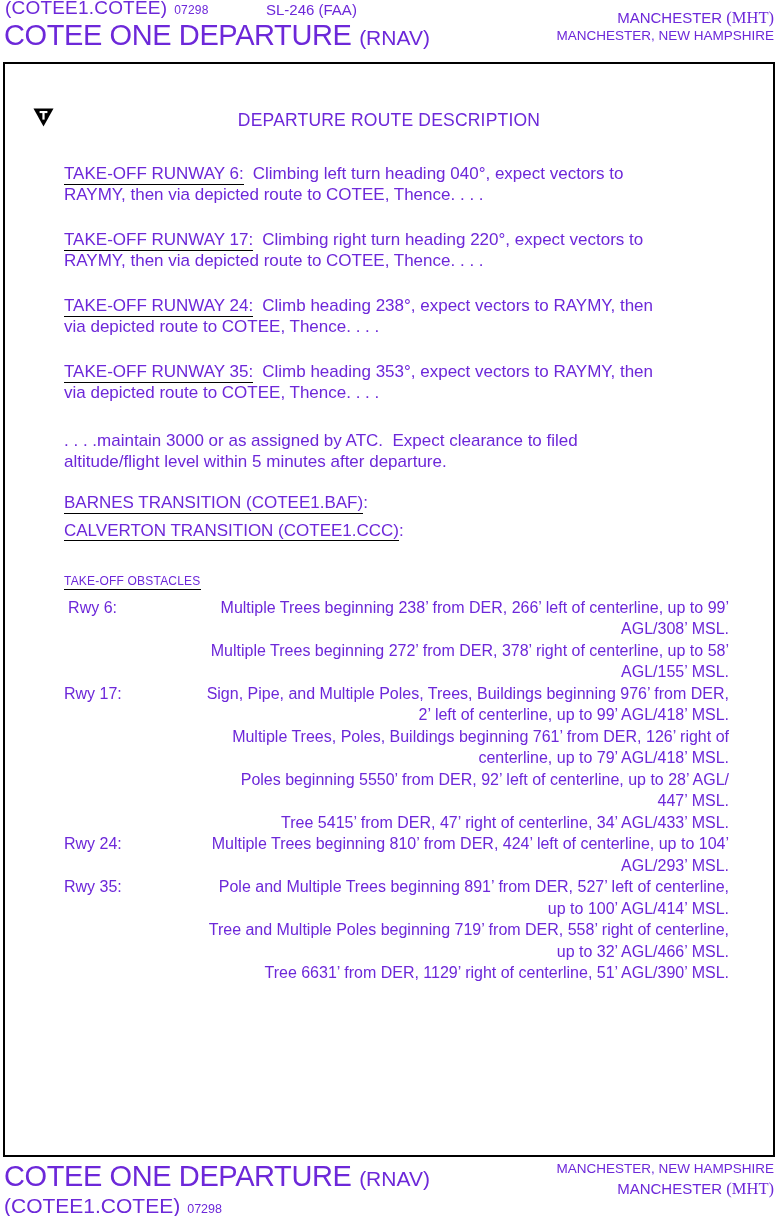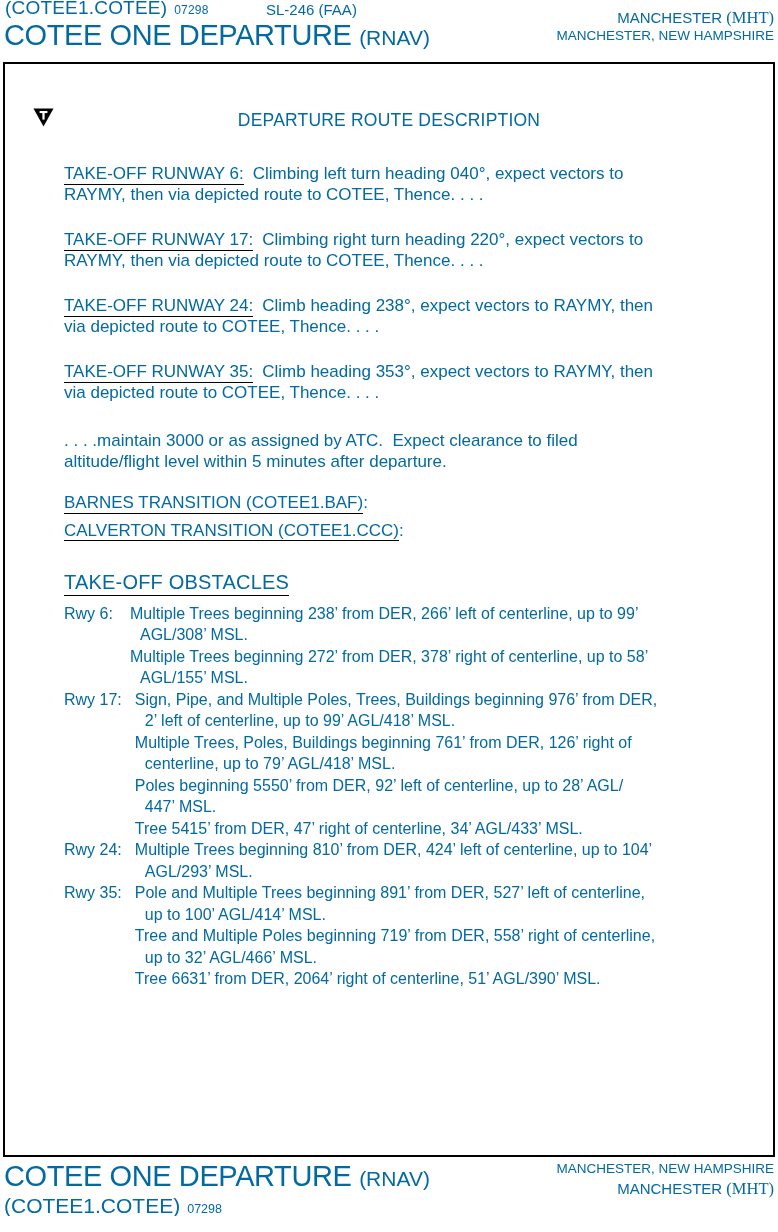--- a/index.html
+++ b/index.html
@@ -1,17 +1,17 @@
 <!DOCTYPE html>
 <html><head>
 <meta charset="utf-8">
 <style>
   html,body{margin:0;padding:0;background:#fff;}
   .page{
-    position:relative;width:778px;height:1216px;background:#fff;color:#0369a1;
+    position:relative;width:778px;height:1216px;background:#fff;color:#6d28d9;
     font-family:"Liberation Sans",sans-serif;overflow:hidden;
     -webkit-font-smoothing:antialiased;
   }
   
   .hdr-code{position:absolute;left:5px;top:-3px;font-size:19px;letter-spacing:.2px;white-space:nowrap;}
   .hdr-code .suffix{font-size:12px;margin-left:7px;}
   .hdr-ref{position:absolute;left:266px;top:1px;font-size:15px;white-space:nowrap;}
   .hdr-title{position:absolute;left:4px;top:19px;font-size:29px;letter-spacing:-.4px;white-space:nowrap;}
   .rnav{font-size:21px;letter-spacing:0;}
   .hdr-airport{position:absolute;right:4px;top:8px;text-align:right;line-height:1.22;white-space:nowrap;}
@@ -25,22 +25,22 @@
   .content{position:absolute;left:59px;top:99px;width:665px;}
   p.route{margin:0 0 24px 0;font-size:17px;line-height:21px;}
   .line{display:block;white-space:pre-wrap;}
   .u{border-bottom:1.5px solid #000;padding-bottom:.5px;}
   .after-label{margin-left:9px;}
   .closing{margin-top:27px;font-size:17px;line-height:21px;}
   .transitions{font-size:17px;line-height:27.5px;}
   .trans{white-space:nowrap;}
   
   .obs{margin-top:27px;}
-  .obs-heading{display:inline-block;font-size:20px;letter-spacing:.2px;text-align:right;}
-  .obs-groups{margin-top:7px;}
+  .obs-heading{display:inline-block;font-size:12px;letter-spacing:.2px;text-align:right;}
+  .obs-groups{margin-top:7px;text-align:right;}
   .obs-group{display:flex;align-items:flex-start;font-size:16px;line-height:21.5px;}
   .obs-rwy{flex:none;min-width:53px;margin-right:13px;white-space:pre;}
   .obs-entries{flex:1;}
   .obs-entry .cont{padding-left:10px;}
   
   .footer-left{position:absolute;left:4px;top:1161px;white-space:nowrap;}
   .f-title{font-size:29px;letter-spacing:-.4px;line-height:1.05;}
   .f-code{font-size:21px;margin-top:3px;}
   .f-code .suffix{font-size:12.5px;margin-left:7px;}
   .footer-right{position:absolute;right:4px;top:1160px;text-align:right;line-height:1.3;white-space:nowrap;}
@@ -161,21 +161,21 @@
             <div class="obs-entries">
               <div class="obs-entry">
                 <div class="line">Pole and Multiple Trees beginning 891’ from DER, 527’ left of centerline,</div>
                 <div class="line cont">up to 100’ AGL/414’ MSL.</div>
               </div>
               <div class="obs-entry">
                 <div class="line">Tree and Multiple Poles beginning 719’ from DER, 558’ right of centerline,</div>
                 <div class="line cont">up to 32’ AGL/466’ MSL.</div>
               </div>
               <div class="obs-entry">
-                <div class="line">Tree 6631’ from DER, 2064’ right of centerline, 51’ AGL/390’ MSL.</div>
+                <div class="line">Tree 6631’ from DER, 1129’ right of centerline, 51’ AGL/390’ MSL.</div>
               </div>
             </div>
           </div>
         </div>
       </div>
 
     </div>
   </div>
 
   <div class="footer-left">

